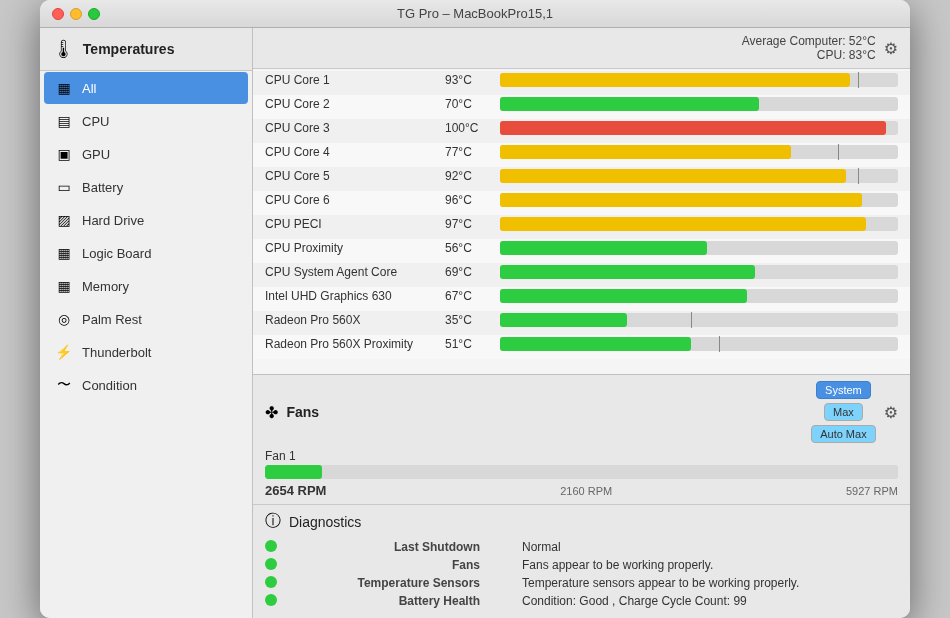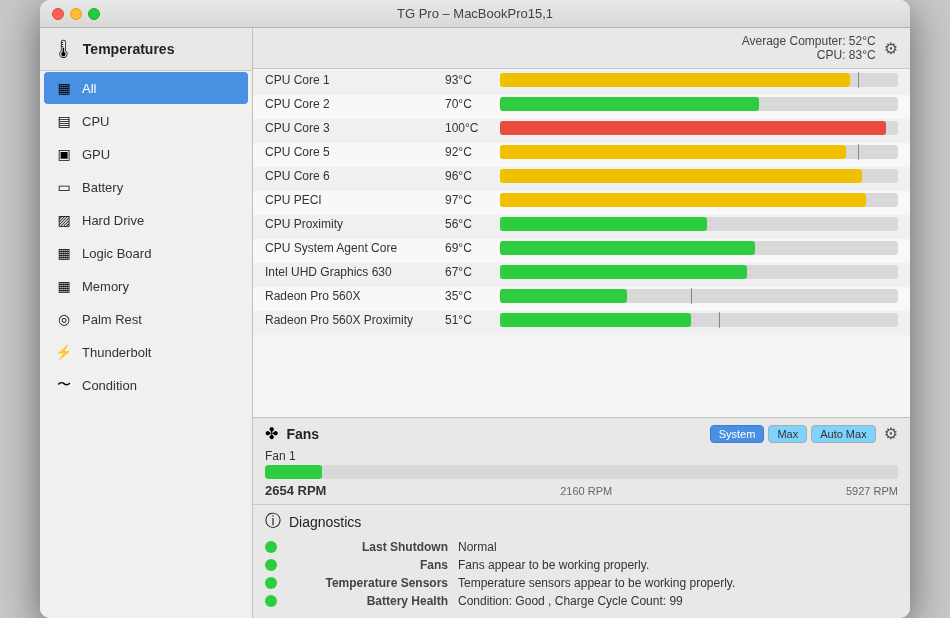--- a/index.html
+++ b/index.html
@@ -199,20 +199,21 @@
     .fans-title {
       font-size: 14px;
       font-weight: 700;
       color: #222;
       flex: 1;
     }
     .fans-controls {
       display: flex;
       align-items: center;
       gap: 4px;
+      flex-direction: column;
     }
     .fans-btn {
       padding: 2px 8px;
       font-size: 11px;
       border-radius: 4px;
       cursor: pointer;
       border: 1px solid #aaa;
       background: #7dd3fc;
       color: #333;
     }
@@ -271,23 +272,24 @@
       font-size: 16px;
       margin-right: 8px;
     }
     .diag-title {
       font-size: 14px;
       font-weight: 400;
       color: #222;
     }
     .diag-row {
       display: flex;
-      align-items: center;
+      align-items: flex-start;
       padding: 2px 0;
       font-size: 12px;
+      gap: 32px;
     }
     .diag-dot {
       width: 12px;
       height: 12px;
       border-radius: 50%;
       background: #2ecc40;
       margin-right: 16px;
       flex-shrink: 0;
     }
     .diag-label {
@@ -404,20 +406,28 @@
         <div class="temp-bar" style="width:65%; background:#2ecc40;"></div>
 
       </div>
     </div>
           <div class="temp-row">
       <span class="temp-name">CPU Core 3</span>
       <span class="temp-value">100°C</span>
       <div class="temp-bar-container">
         <div class="temp-bar" style="width:97%; background:#e74c3c;"></div>
 
+      </div>
+    </div>
+          <div class="temp-row">
+      <span class="temp-name">CPU Core 4</span>
+      <span class="temp-value">77°C</span>
+      <div class="temp-bar-container">
+        <div class="temp-bar" style="width:73%; background:#f0c000;"></div>
+        <div class="temp-bar-mark" style="left:85%"></div>
       </div>
     </div>
           <div class="temp-row">
       <span class="temp-name">CPU Core 5</span>
       <span class="temp-value">92°C</span>
       <div class="temp-bar-container">
         <div class="temp-bar" style="width:87%; background:#f0c000;"></div>
         <div class="temp-bar-mark" style="left:90%"></div>
       </div>
     </div>

